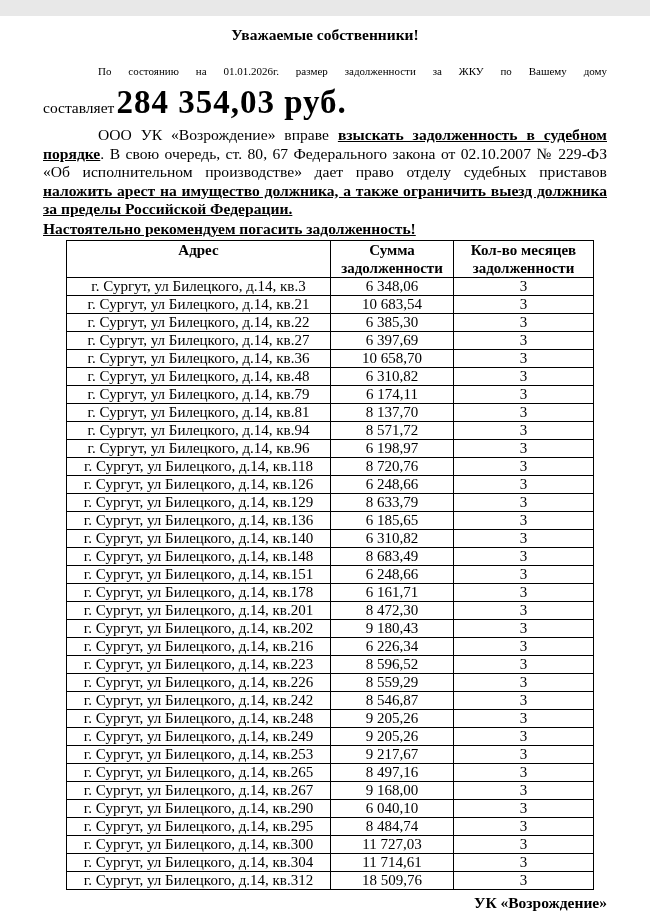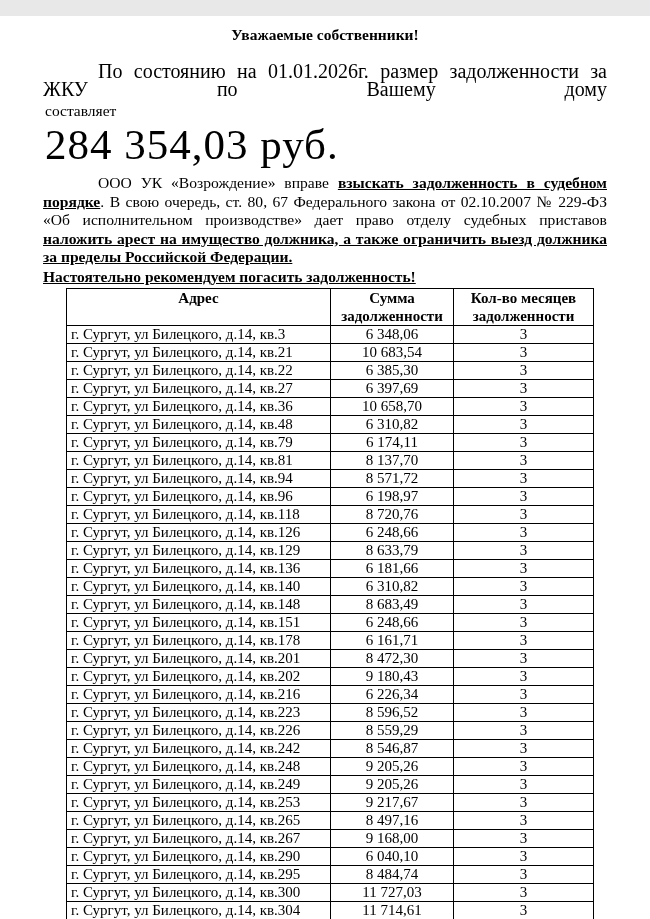--- a/index.html
+++ b/index.html
@@ -17,39 +17,38 @@
   }
   .doc-title {
     margin: 4px 0 0 0;
     font-size: 15.5px;
     font-weight: bold;
     text-align: center;
     line-height: 19px;
   }
   .intro-line {
     margin: 18px 0 0 0;
-    font-size: 20px;
+    font-size: 11px;
     line-height: 18px;
     text-indent: 55px;
     text-align: justify;
     text-align-last: justify;
   }
   .amount-line {
     margin: 4px 0 0 0;
     display: flex;
     align-items: baseline;
-    flex-direction: column;
   }
   .amount-prefix {
     font-size: 15.5px;
     flex: 0 0 auto;
   }
   .amount-value {
-    font-size: 43px;
-    font-weight: normal;
+    font-size: 33px;
+    font-weight: bold;
     letter-spacing: 1px;
     white-space: nowrap;
     margin-left: 2px;
     text-align: center;
   }
   .legal-paragraph {
     margin: 5px 0 0 0;
     font-size: 15.6px;
     line-height: 18.6px;
     text-indent: 55px;
@@ -89,21 +88,21 @@
     vertical-align: top;
     line-height: 18px;
     height: 36px;
   }
   .debt-table td {
     font-size: 15px;
     line-height: 17px;
     height: 17.3px;
     white-space: nowrap;
   }
-  .debt-table td.cell-address { text-align: left; }
+  .debt-table td.cell-address { text-align: center; }
   .debt-table td.cell-amount,
   .debt-table td.cell-months { text-align: center; }
   .signature-line {
     margin: 3px 0 0 0;
     font-size: 15.5px;
     font-weight: bold;
     text-align: right;
     line-height: 19px;
   }
 </style>
@@ -200,21 +199,21 @@
         <td class="cell-amount">6 248,66</td>
         <td class="cell-months">3</td>
       </tr>
         <tr>
         <td class="cell-address">г. Сургут, ул Билецкого, д.14, кв.129</td>
         <td class="cell-amount">8 633,79</td>
         <td class="cell-months">3</td>
       </tr>
         <tr>
         <td class="cell-address">г. Сургут, ул Билецкого, д.14, кв.136</td>
-        <td class="cell-amount">6 181,66</td>
+        <td class="cell-amount">6 185,65</td>
         <td class="cell-months">3</td>
       </tr>
         <tr>
         <td class="cell-address">г. Сургут, ул Билецкого, д.14, кв.140</td>
         <td class="cell-amount">6 310,82</td>
         <td class="cell-months">3</td>
       </tr>
         <tr>
         <td class="cell-address">г. Сургут, ул Билецкого, д.14, кв.148</td>
         <td class="cell-amount">8 683,49</td>

